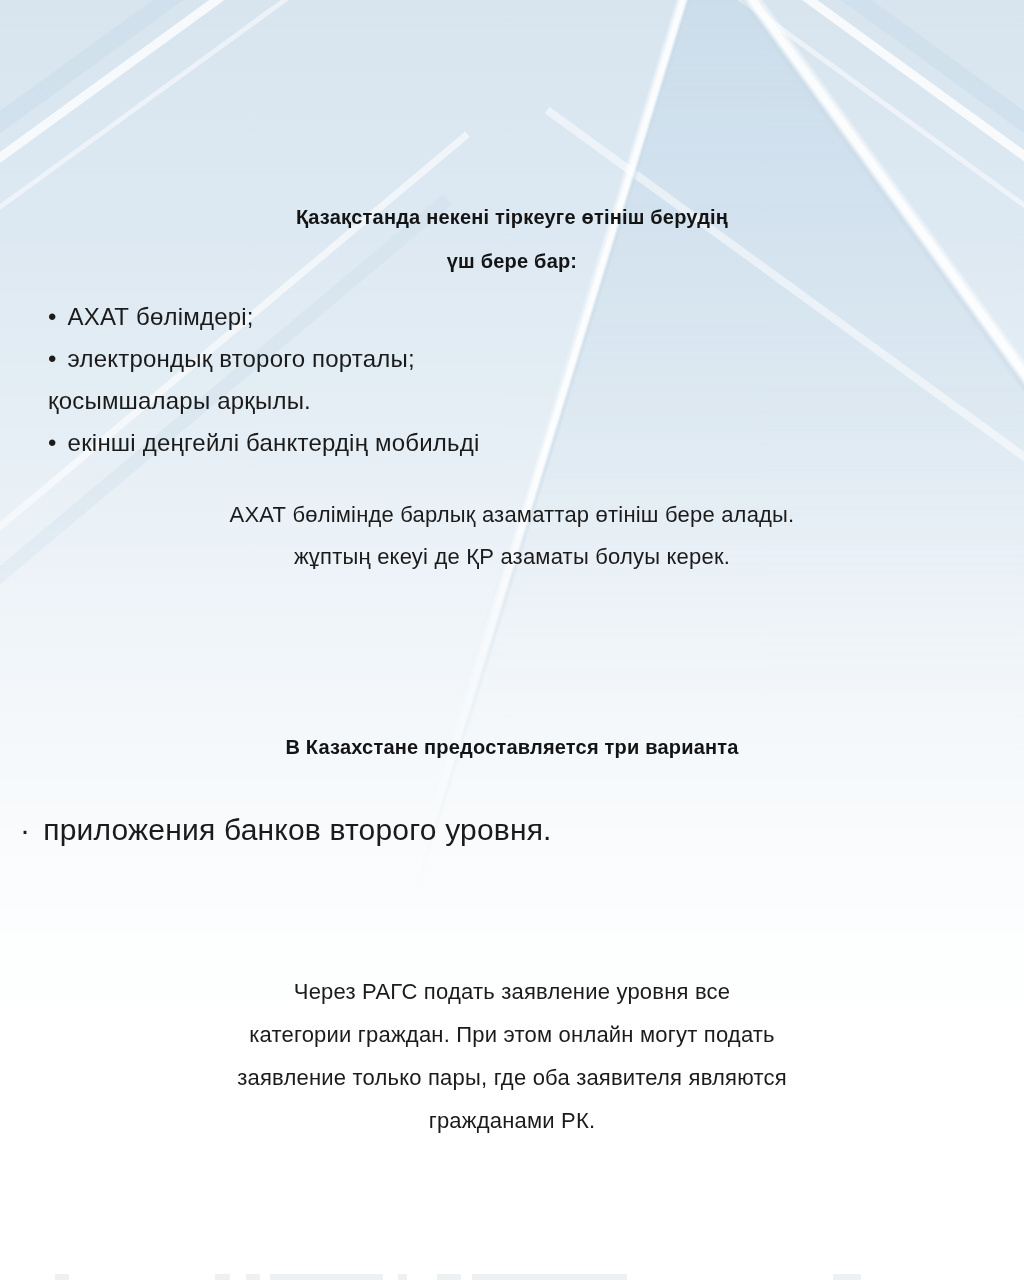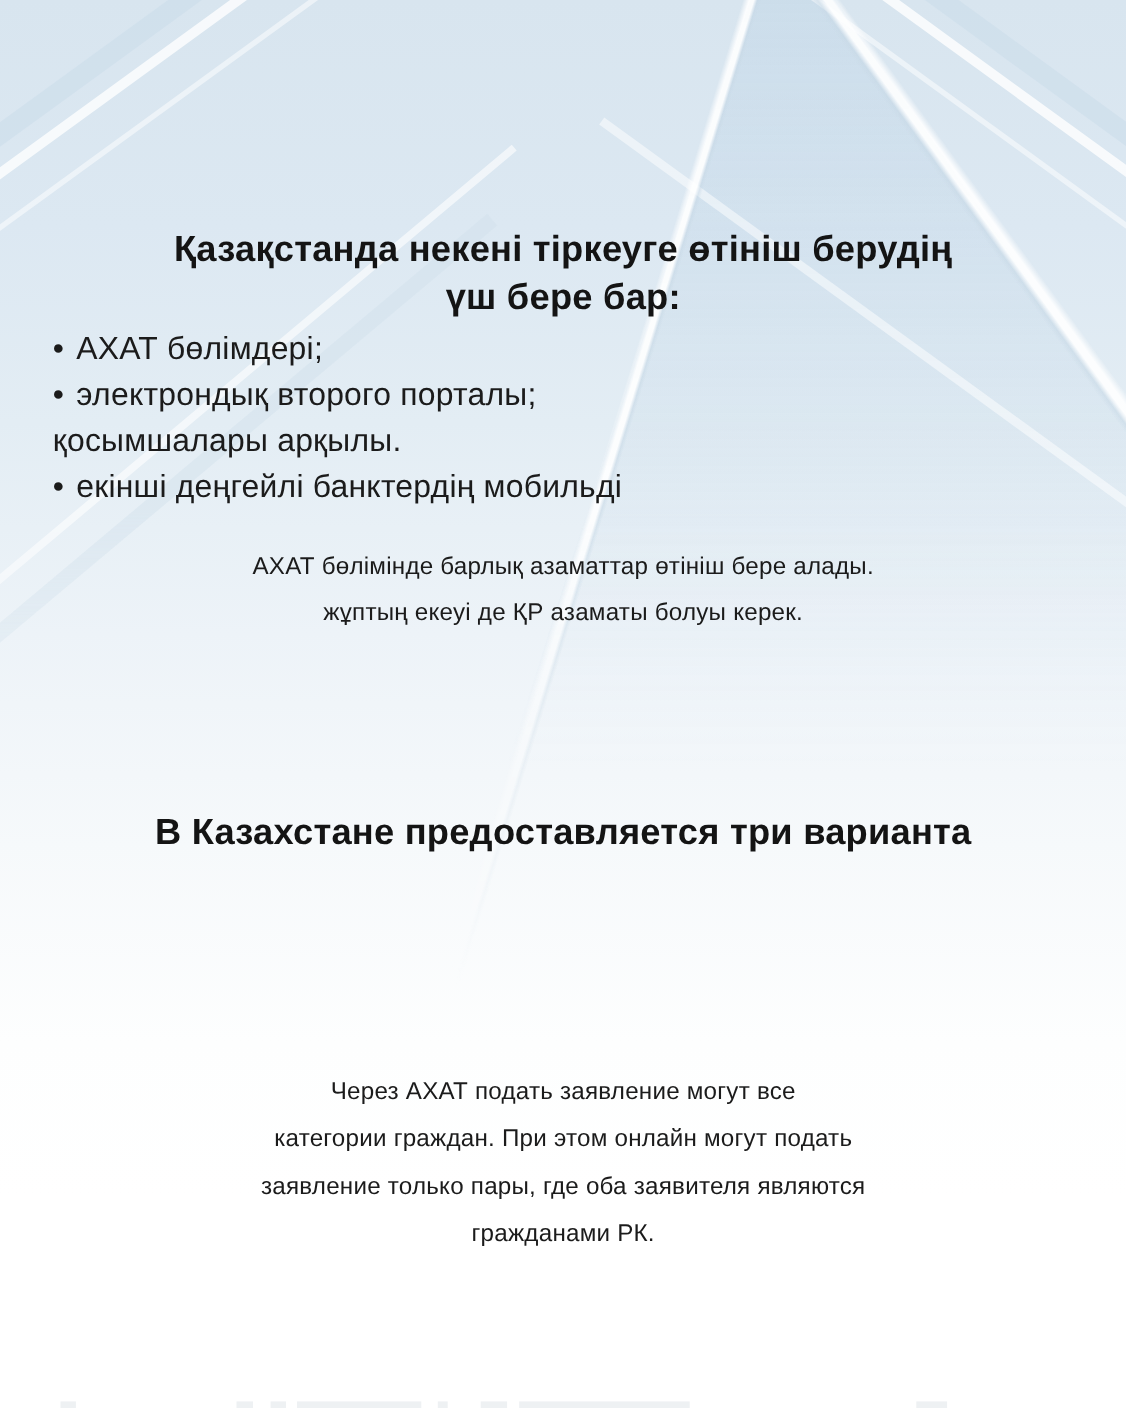--- a/index.html
+++ b/index.html
@@ -67,33 +67,33 @@
   .f7 { left:472px; width:155px; }
   .f8 { left:833px; width:28px; }
 
   
   .content { position:absolute; inset:0; z-index:2; }
   .block { position:absolute; left:0; right:0; }
 
   .title {
     text-align:center;
     font-weight:700;
-    font-size:33px;
+    font-size:20px;
     line-height:44px;
     letter-spacing:.2px;
     color:#141414;
   }
   .kk-title { top:182px; }
   .ru-title { top:712px; }
 
   .bullets {
     list-style:none;
     margin:0; padding:0;
     position:absolute;
-    font-size:29px;
+    font-size:24px;
     letter-spacing:.2px;
   }
   .kk-bullets { top:296px; left:48px; line-height:42px; }
   .ru-bullets { top:808px; left:20px; font-size:30px; line-height:43px; }
   .dot { display:inline-block; }
   .kk-bullets .dot { margin-right:11px; }
   .ru-bullets .dot { margin-right:13px; }
 
   .para {
     text-align:center;
@@ -150,24 +150,27 @@
         <div class="para-line">жұптың екеуі де ҚР азаматы болуы керек.</div>
       </div>
     </section>
 
     <section>
       <h1 class="block title ru-title">
         <div class="title-line">В Казахстане предоставляется три варианта</div>
       </h1>
 
       <ul class="bullets ru-bullets">
+        <li>
+          <div class="b-line"><span class="dot">·</span><span>приложения банков второго уровня.</span></div>
+        </li>
       </ul>
 
       <div class="block para ru-para">
-        <div class="para-line">Через АХАТ подать заявление могут все</div>
+        <div class="para-line">Через РАГС подать заявление уровня все</div>
         <div class="para-line">категории граждан. При этом онлайн могут подать</div>
         <div class="para-line">заявление только пары, где оба заявителя являются</div>
         <div class="para-line">гражданами РК.</div>
       </div>
     </section>
 
   </div>
 
   <div class="bottom-strip">
     <span class="frag f1"></span>

